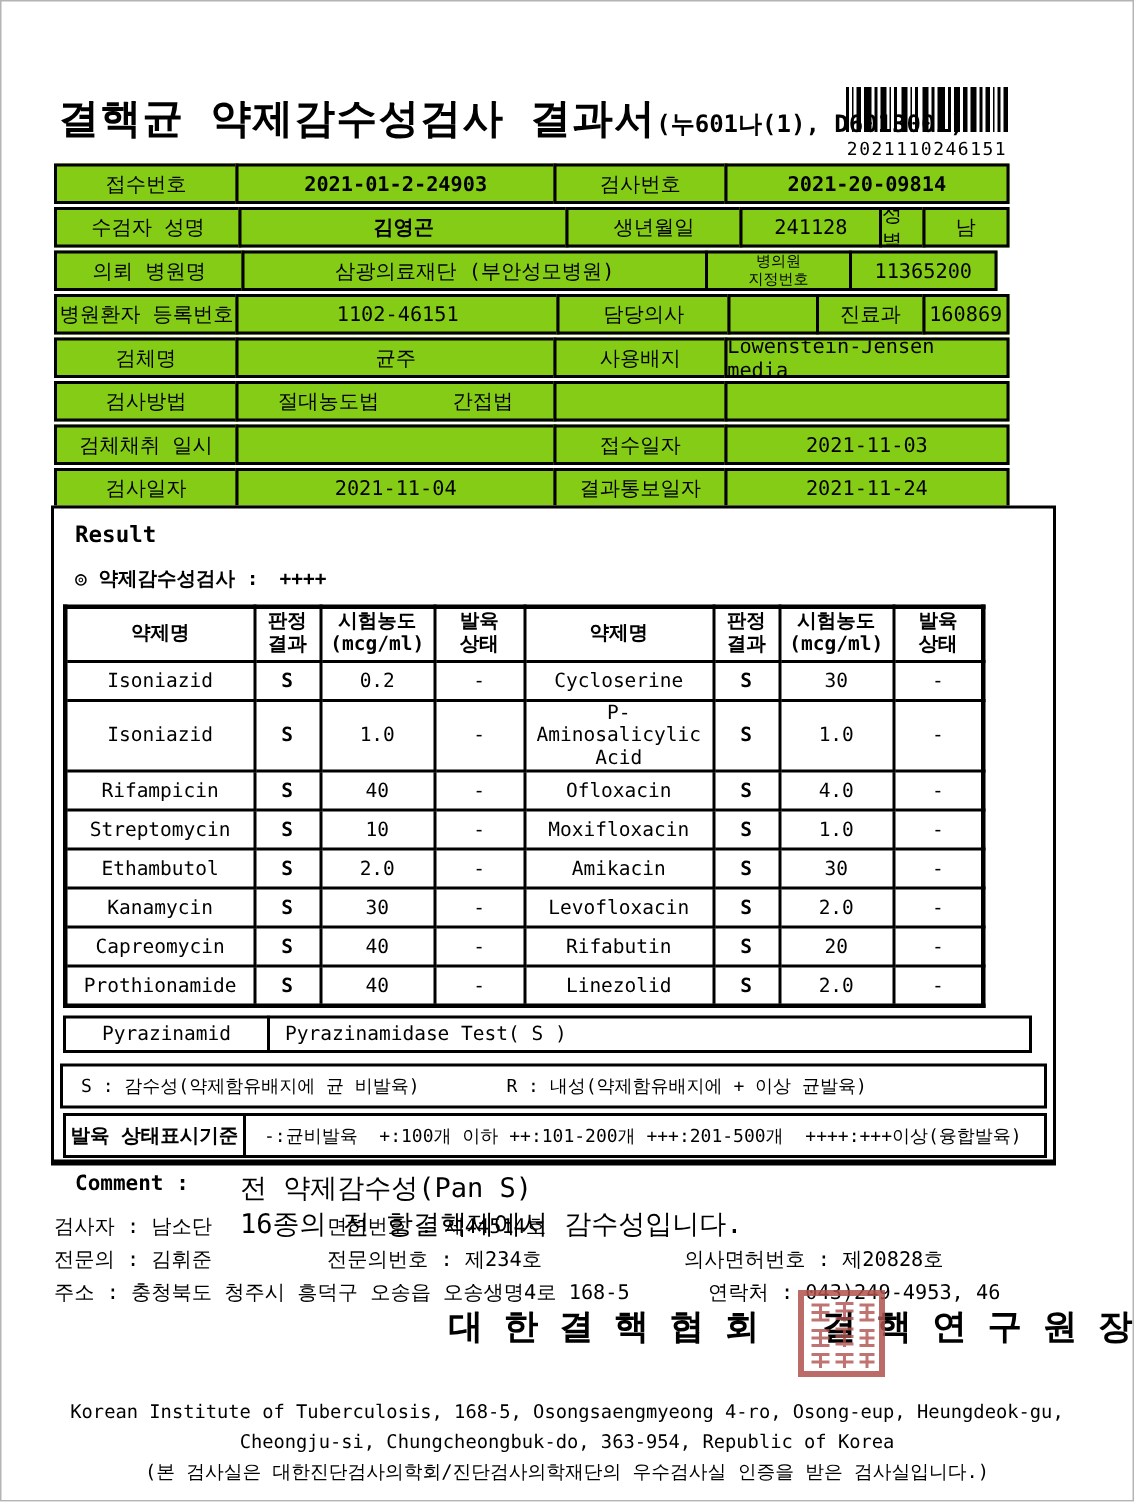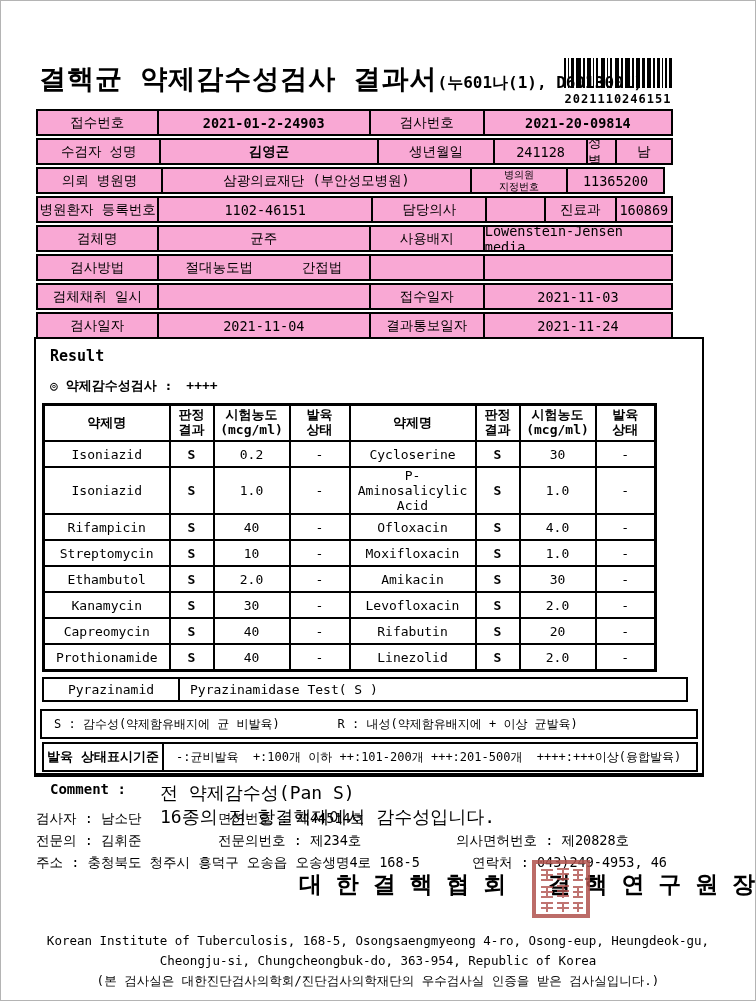--- a/index.html
+++ b/index.html
@@ -8,29 +8,29 @@
     font-family:"DejaVu Sans Mono","DejaVu Sans",monospace;color:#000;
     border:1px solid #b4b4b4;box-sizing:border-box;overflow:hidden;
   }
   .pre{white-space:pre;}
   .preline{white-space:pre-line;}
 
   
   .doc-title{position:absolute;left:38px;top:60px;font-size:27px;font-weight:bold;letter-spacing:1px;}
   .doc-title .sub{font-size:16px;font-weight:bold;letter-spacing:0;}
   .barcode-wrap{position:absolute;left:563px;top:57px;width:108px;text-align:center;}
-  .barcode-num{font-size:12px;letter-spacing:1px;margin-top:0px;font-weight:bold;}
+  .barcode-num{font-size:12px;letter-spacing:1px;margin-top:0px;}
 
   
   .info-table{position:absolute;left:35px;top:108px;width:637px;}
   .irow{display:flex;margin-bottom:2px;}
   .icell{
     border:2px solid #000;height:27px;box-sizing:border-box;
     display:flex;align-items:center;justify-content:center;
-    font-size:13.5px;overflow:hidden;background:#f9a8d4;
+    font-size:13.5px;overflow:hidden;background:#84cc16;
   }
   .icell + .icell{margin-left:-2px;}
   .b{font-weight:bold;}
   .c1{width:127px;}.c2{width:222px;}.c3{width:120px;}.c4{width:197px;}
   .c4a{width:96px;}.c4b{width:31px;}.c4c{width:59px;}
   .r3v{width:311px;}.r3c{width:98px;}.r3d{width:99px;}
   .r4b{width:62px;}.r4c{width:75px;}.r4d{width:60px;}
   .small-lbl{font-size:10px;line-height:1.15;text-align:center;}
 
   

